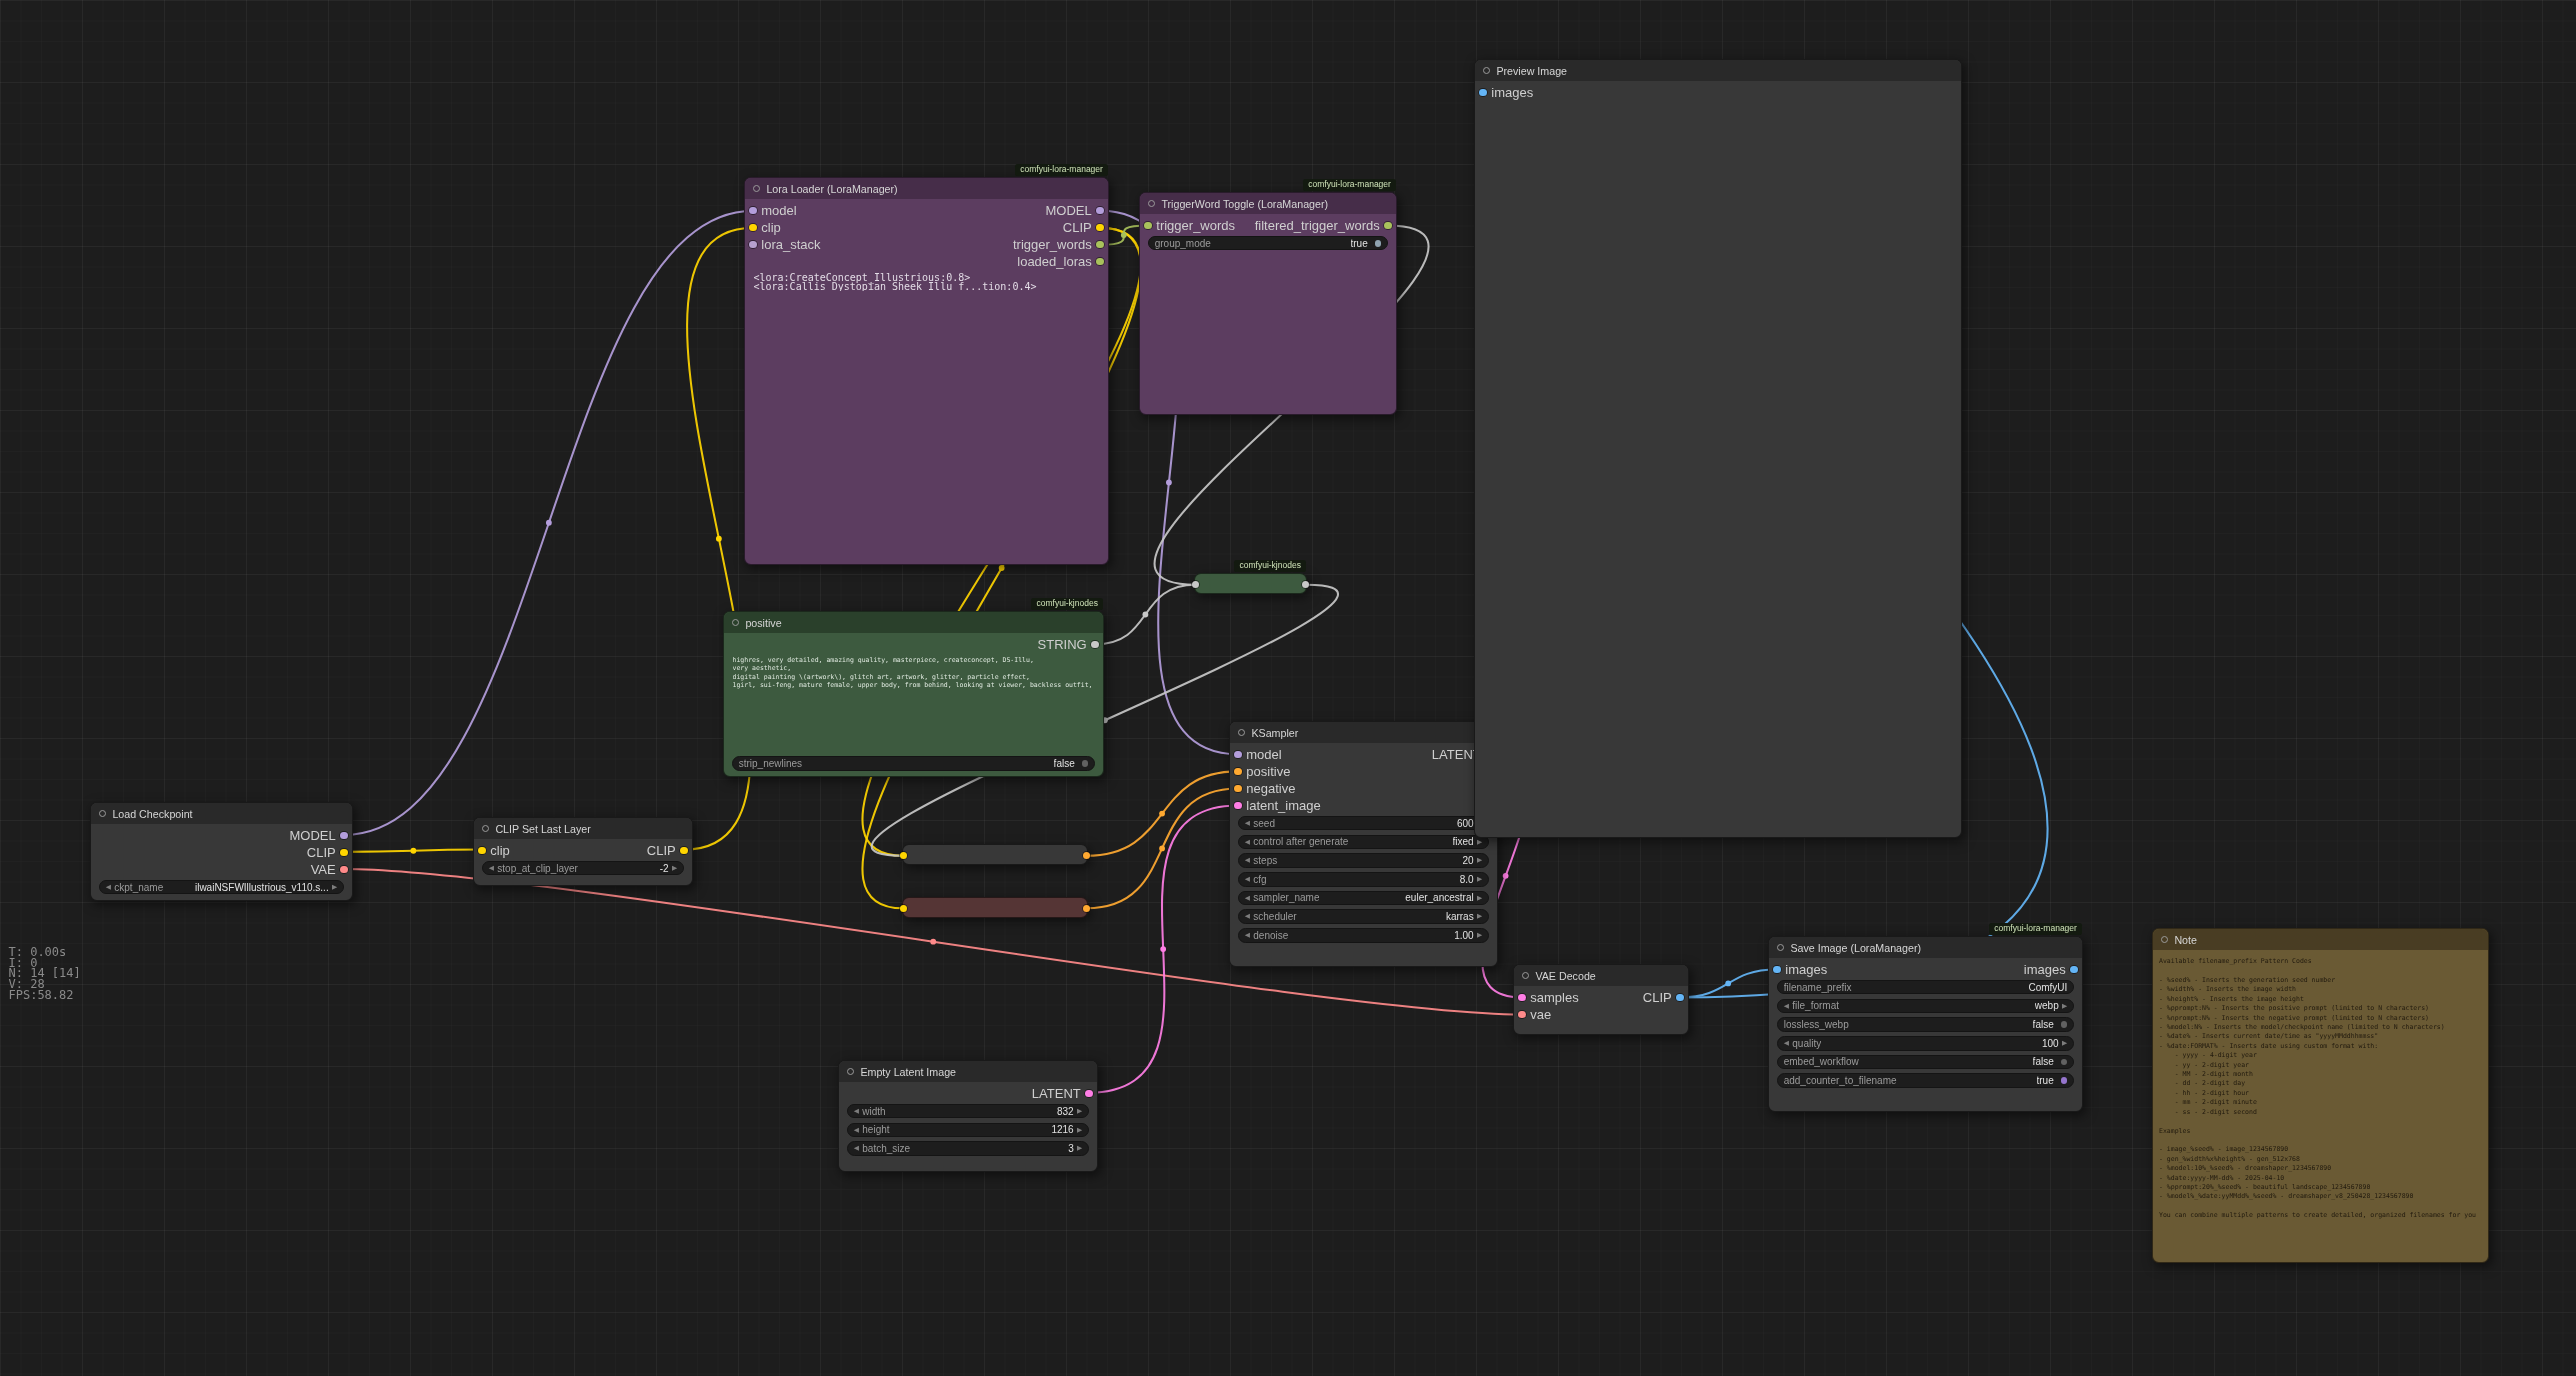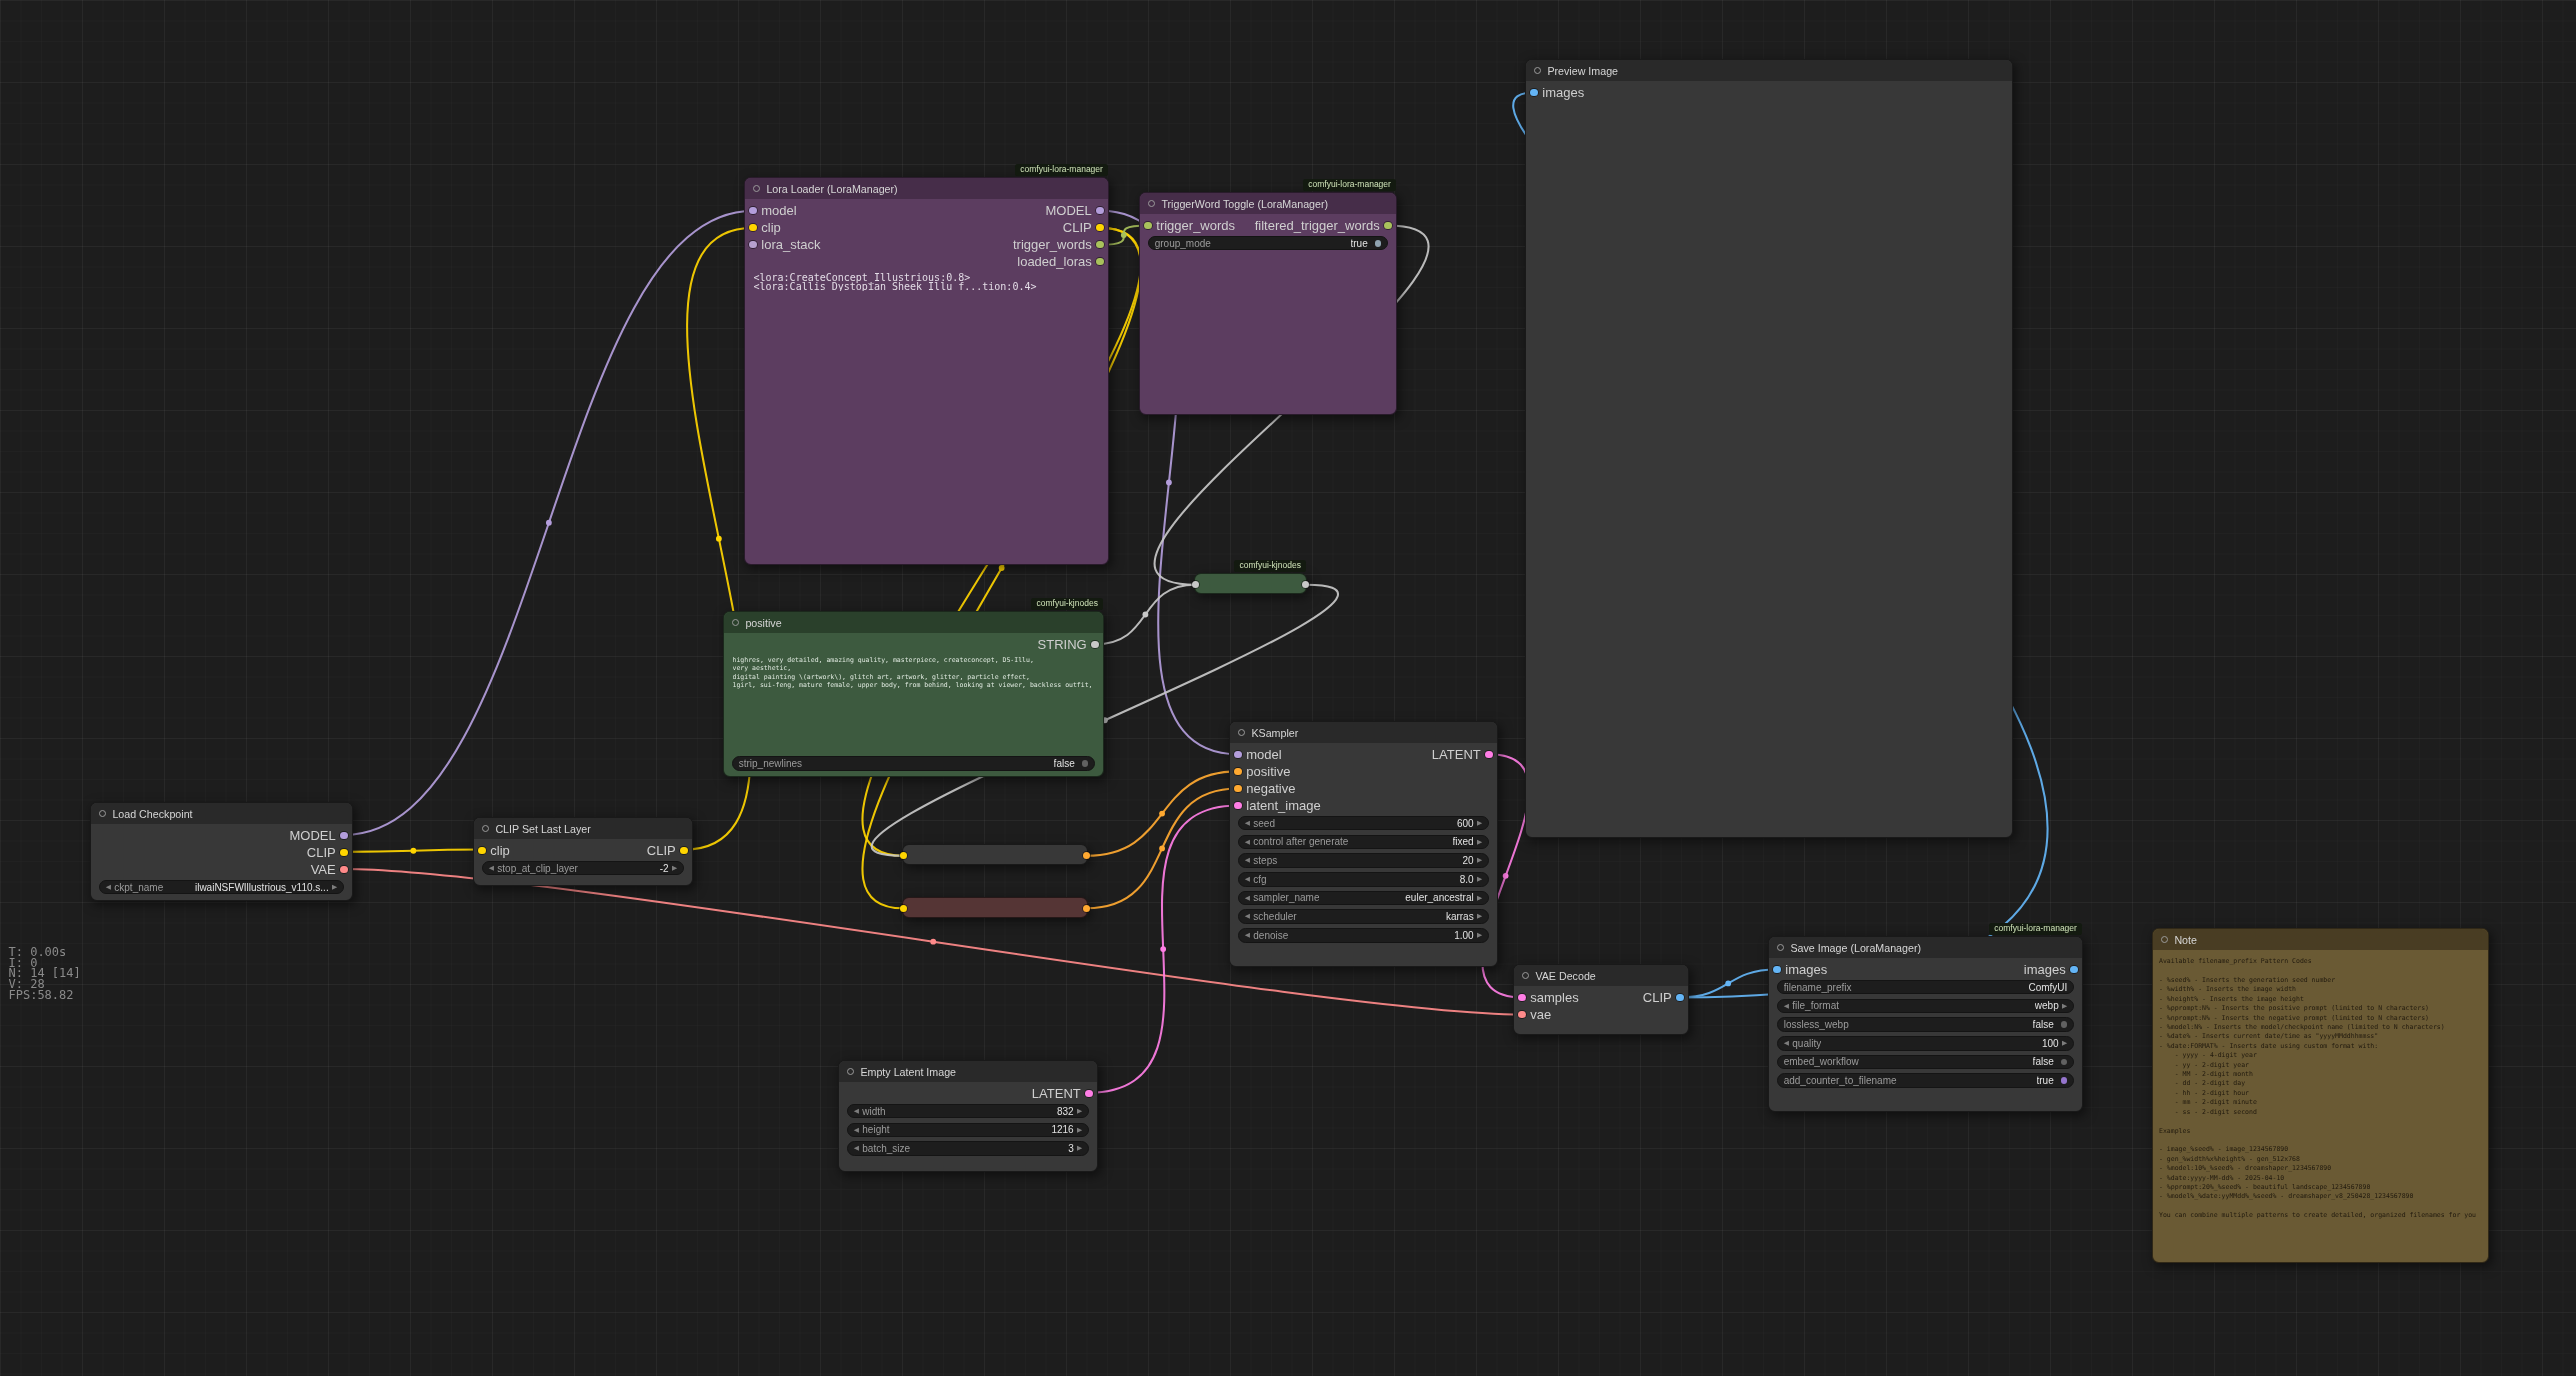--- a/index.html
+++ b/index.html
@@ -397,21 +397,21 @@
             </span>
           </div>
           <div class="iorow">
             <span class="sin">
               <span class="slot-dot in" style="background: rgb(255, 138, 138);"></span>
               <span class="slabel">vae</span>
             </span>
           </div>
         </div>
       </div>
-      <div class="node theme-default" style="left: 1525px; top: 59px; width: 488px; height: 779px; text-align: right;">
+      <div class="node theme-default" style="left: 1474px; top: 59px; width: 488px; height: 779px; text-align: right;">
         <div class="title">
           <span class="tdot"></span>
           <span class="ttext">Preview Image</span>
         </div>
         <div class="body">
           <div class="iorow">
             <span class="sin">
               <span class="slot-dot in" style="background: rgb(100, 181, 246);"></span>
               <span class="slabel">images</span>
             </span>

